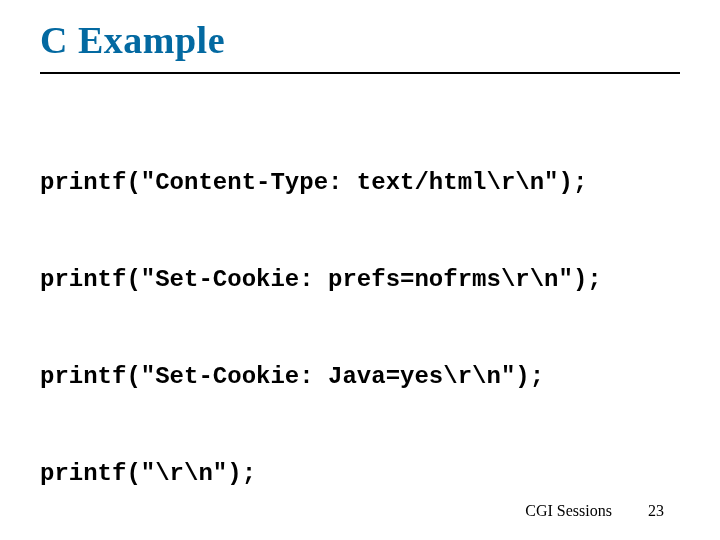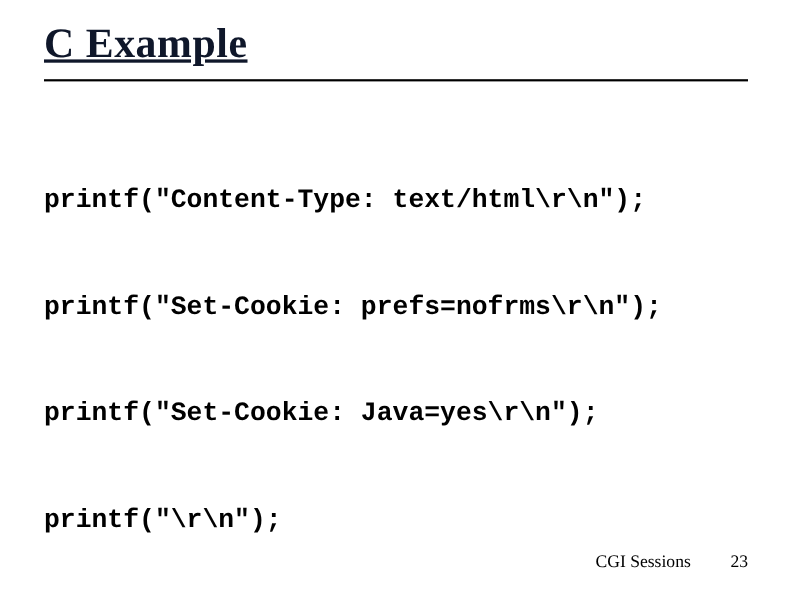--- a/index.html
+++ b/index.html
@@ -14,42 +14,41 @@
   }
   .slide {
     position: relative;
     width: 720px;
     height: 540px;
     box-sizing: border-box;
     padding: 18px 40px 20px 40px;
   }
   .title {
     font-size: 38px;
-    color: #0f172a;
-    text-decoration: underline;
+    color: #0369a1;
     margin: 0 0 8px 0;
     padding-bottom: 2px;
     letter-spacing: 0.5px;
   }
   .rule {
     border: none;
     border-top: 2px solid #000;
     margin: 8px 0 28px 0;
   }
   .code {
     font-family: "Courier New", Courier, monospace;
     font-weight: bold;
     font-size: 24px;
     line-height: 1.35;
     white-space: pre;
   }
   .footer {
     position: absolute;
     bottom: 20px;
-    right: 40px;
+    right: 56px;
     font-family: "Comic Sans MS", "Comic Sans", cursive;
     font-size: 16px;
     color: #000;
     text-align: right;
   }
   .footer .label { margin-right: 32px; }
 </style>
 </head>
 <body>
 

